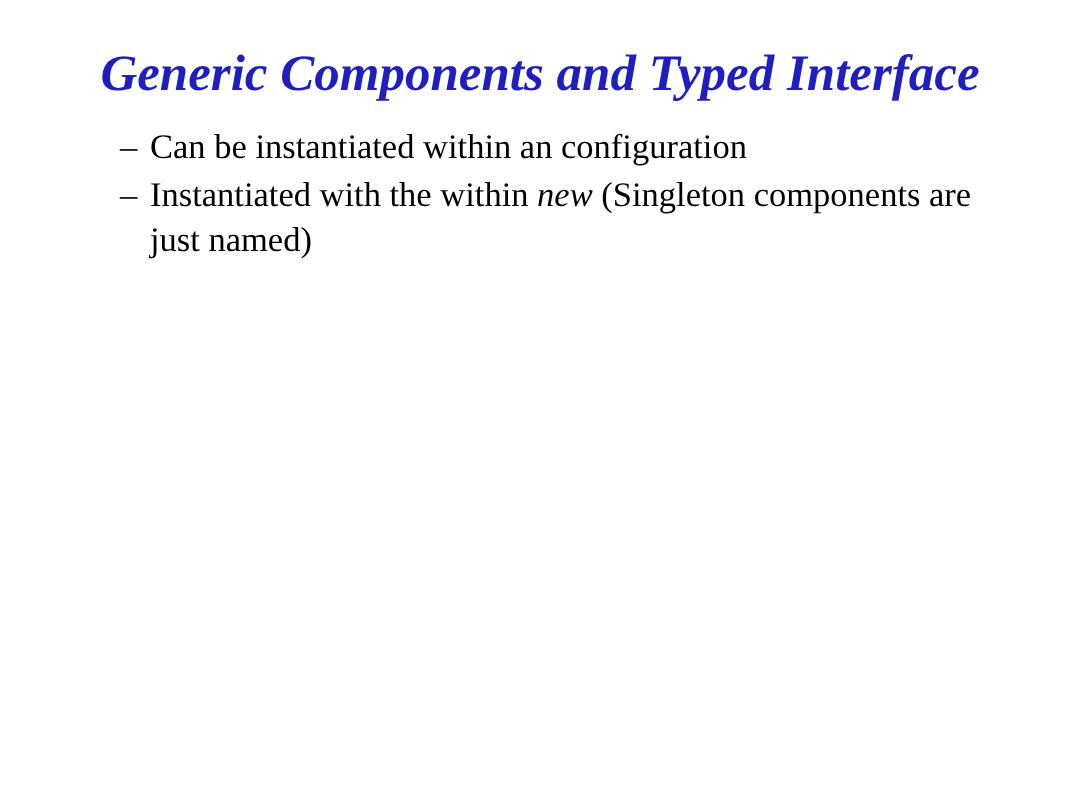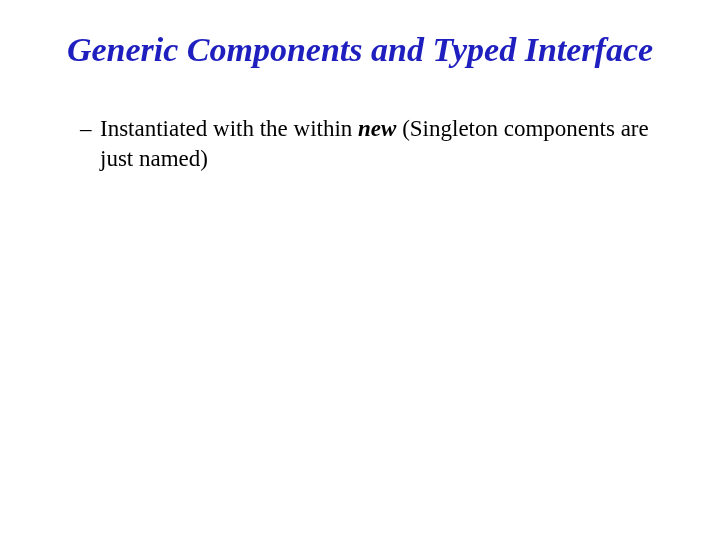--- a/index.html
+++ b/index.html
@@ -11,21 +11,21 @@
       padding: 20px 40px;
       color: #000;
     }
     .title {
       text-align: center;
       font-style: italic;
       color: #1f1fbf;
       font-size: 34px;
       line-height: 1.2;
       margin-top: 10px;
-      margin-bottom: 43px;
+      margin-bottom: 12px;
     }
     .bullets { list-style: none; }
     .level1 {
       font-size: 26px;
       line-height: 1.35;
       position: relative;
       padding-left: 28px;
       margin-bottom: 2px;
     }
     .level1::before {
@@ -41,24 +41,27 @@
       padding-left: 60px;
       margin-top: 2px;
     }
     .level2::before {
       content: "–";
       position: absolute;
       left: 40px;
       top: 0;
     }
     .italic { font-style: italic; }
-    .bolditalic { font-style: italic; font-weight: bold; }
+    .bolditalic { font-style: italic; font-weight: normal; }
   </style>
 </head>
 <body>
 
 <h1 class="title">Generic Components and Typed Interface</h1>
 
 <ul class="bullets">
   <li class="level2">
+    <span>Can be instantiated within an configuration</span>
+  </li>
+  <li class="level2">
     <span>Instantiated with the within </span><span class="bolditalic">new</span><span> (Singleton components are just named)</span>
   </li>
 </ul>
 
 </body></html>

